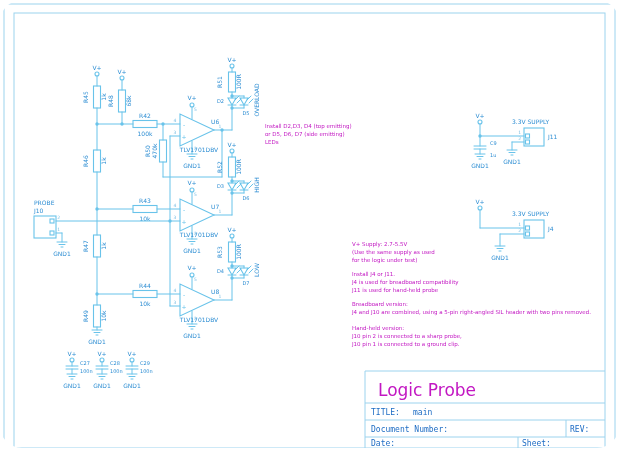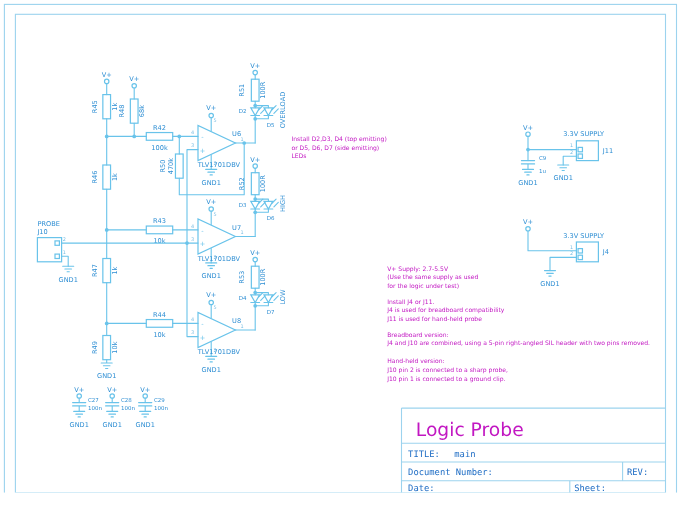--- a/index.html
+++ b/index.html
@@ -1,16 +1,16 @@
 <!DOCTYPE html>
 <html><head>
 <meta charset="utf-8">
 <style>
   html,body{margin:0;padding:0;background:#ffffff;}
-  .page{width:619px;height:448px;position:relative;background:#ffffff;overflow:hidden;}
+  .page{width:619px;height:448px;position:relative;background:#ffffff;overflow:hidden;border-radius:22px;}
   svg{display:block;}
   .w{stroke:#69c3ea;stroke-width:1;fill:none;stroke-linecap:round;}
   .s{stroke:#69c3ea;stroke-width:1.1;fill:none;}
   .dot{fill:#69c3ea;stroke:none;}
   .frame{stroke:#9cd3ee;stroke-width:1;fill:none;}
   text{font-family:"DejaVu Sans",sans-serif;fill:#2e8ed3;text-anchor:middle;}
   .t6{font-size:6px;}
   .t5{font-size:5px;}
   .pin{font-size:4.5px;fill:#79bde2;}
   .sign{font-size:6px;fill:#69c3ea;}

